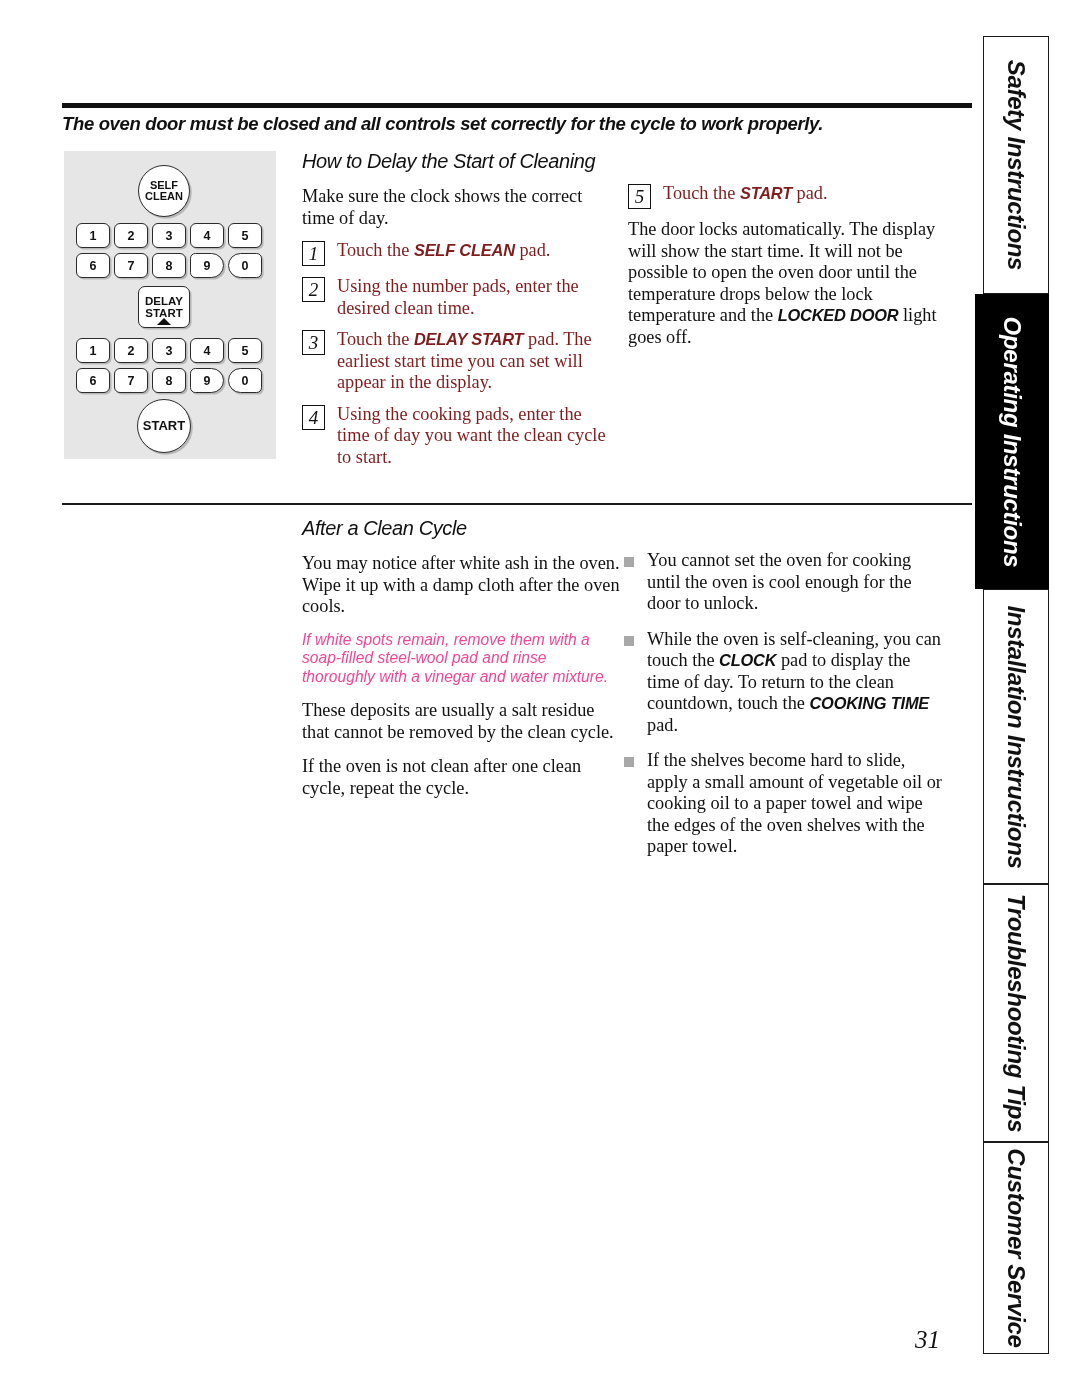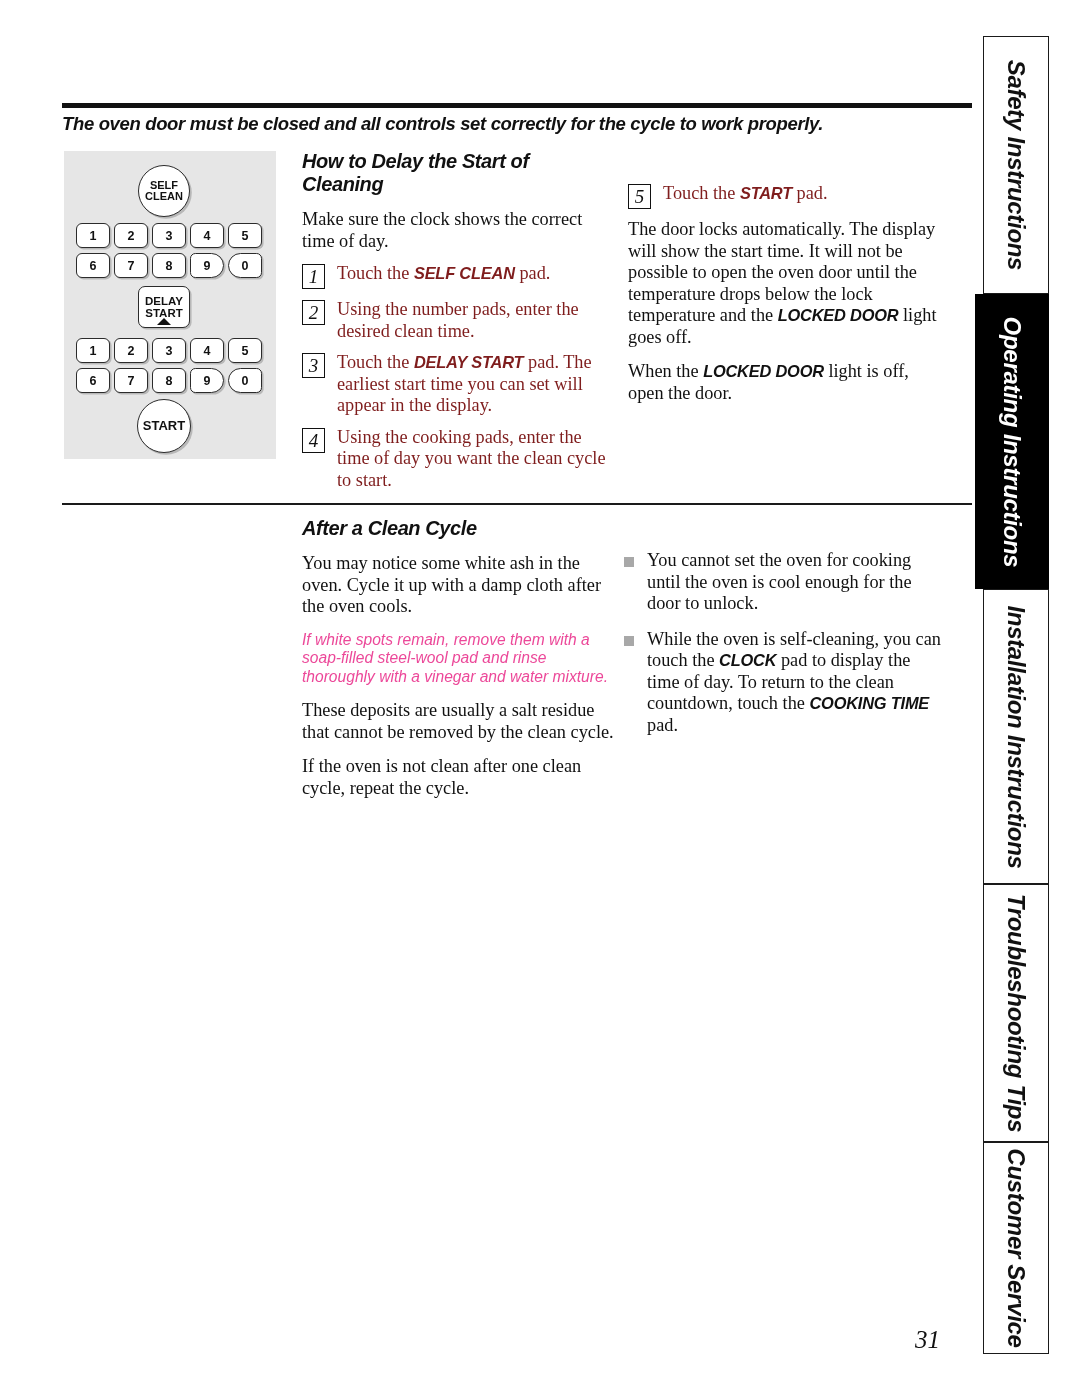--- a/index.html
+++ b/index.html
@@ -84,21 +84,21 @@
   .col-right-2 {
     position: absolute;
     left: 624px;
     top: 550px;
     width: 322px;
   }
 
   h2.section-head {
     font-family: "Liberation Sans", sans-serif;
     font-style: italic;
-    font-weight: bold;
+    font-weight: normal;
     font-size: 20px;
     letter-spacing: -0.4px;
     margin: 0 0 13px 0;
     color: #111;
   }
 
   p.body {
     font-family: "Liberation Serif", serif;
     font-size: 18.3px;
     line-height: 21.5px;
@@ -413,45 +413,48 @@
   </div>
 
   <div class="col-right">
     <div class="step">
       <div class="num">5</div>
       <div class="txt"><span>Touch the </span><b class="cap">START</b><span> pad.</span></div>
     </div>
 
     <p class="body"><span>The door locks automatically. The display will show the start time. It will not be possible to open the oven door until the temperature drops below the lock temperature and the </span><b class="cap">LOCKED DOOR</b><span> light goes off.</span></p>
 
-    <p class="body"><span>When the </span><b class="cap">LOCKED DOOR</b><span> light is off, open the door.</span></p>
   </div>
 
   <div class="mid-rule"></div>
 
   <div class="col-mid-2">
     <h2 class="section-head">After a Clean Cycle</h2>
-    <p class="body">You may notice some white ash in the oven. Cycle it up with a damp cloth after the oven cools.</p>
+    <p class="body">You may notice after white ash in the oven. Wipe it up with a damp cloth after the oven cools.</p>
     <p class="note">If white spots remain, remove them with a soap-filled steel-wool pad and rinse thoroughly with a vinegar and water mixture.</p>
     <p class="body">These deposits are usually a salt residue that cannot be removed by the clean cycle.</p>
     <p class="body">If the oven is not clean after one clean cycle, repeat the cycle.</p>
   </div>
 
   <div class="col-right-2">
 
     <div class="bullet">
       <span class="sq"></span>
       <span class="txt">You cannot set the oven for cooking until the oven is cool enough for the door to unlock.</span>
     </div>
 
     <div class="bullet">
       <span class="sq"></span>
       <span class="txt"><span>While the oven is self-cleaning, you can touch the </span><b class="cap">CLOCK</b><span> pad to display the time of day. To return to the clean countdown, touch the </span><b class="cap">COOKING TIME</b><span> pad.</span></span>
     </div>
 
+    <div class="bullet">
+      <span class="sq"></span>
+      <span class="txt">If the shelves become hard to slide, apply a small amount of vegetable oil or cooking oil to a paper towel and wipe the edges of the oven shelves with the paper towel.</span>
+    </div>
 
   </div>
 
   <div id="tabstrip">
     <div class="tab" style="top:0px; height:258px;">
       <span class="tab-label">Safety Instructions</span>
     </div>
     <div class="tab active" style="top:258px; height:295px;">
       <span class="tab-label">Operating Instructions</span>
     </div>

